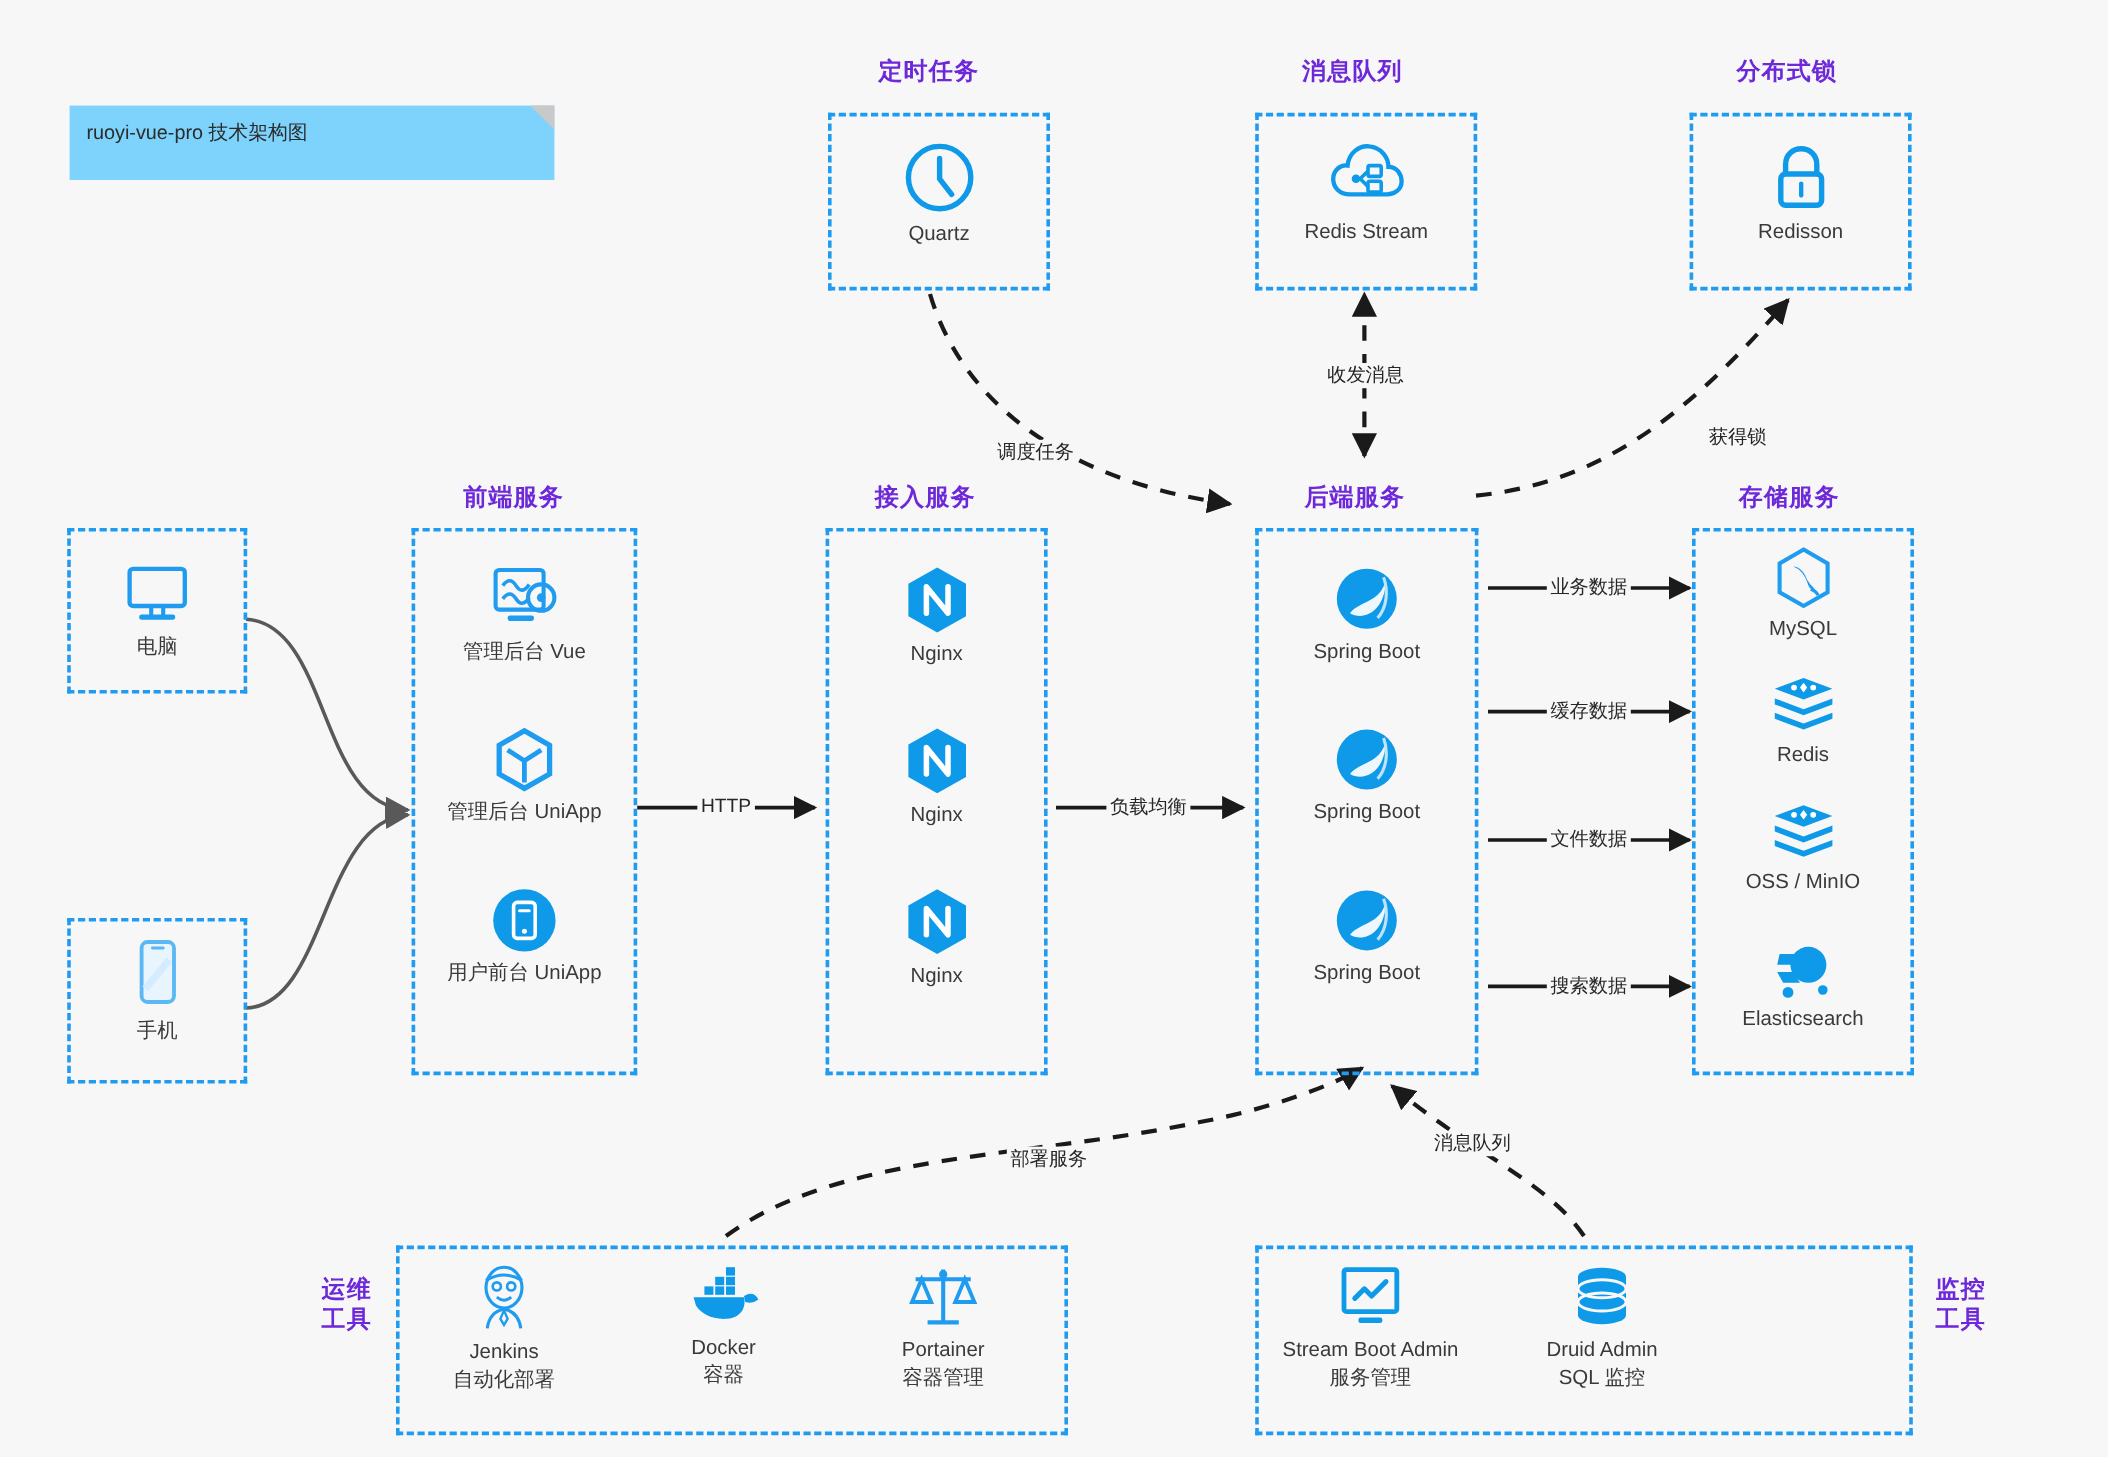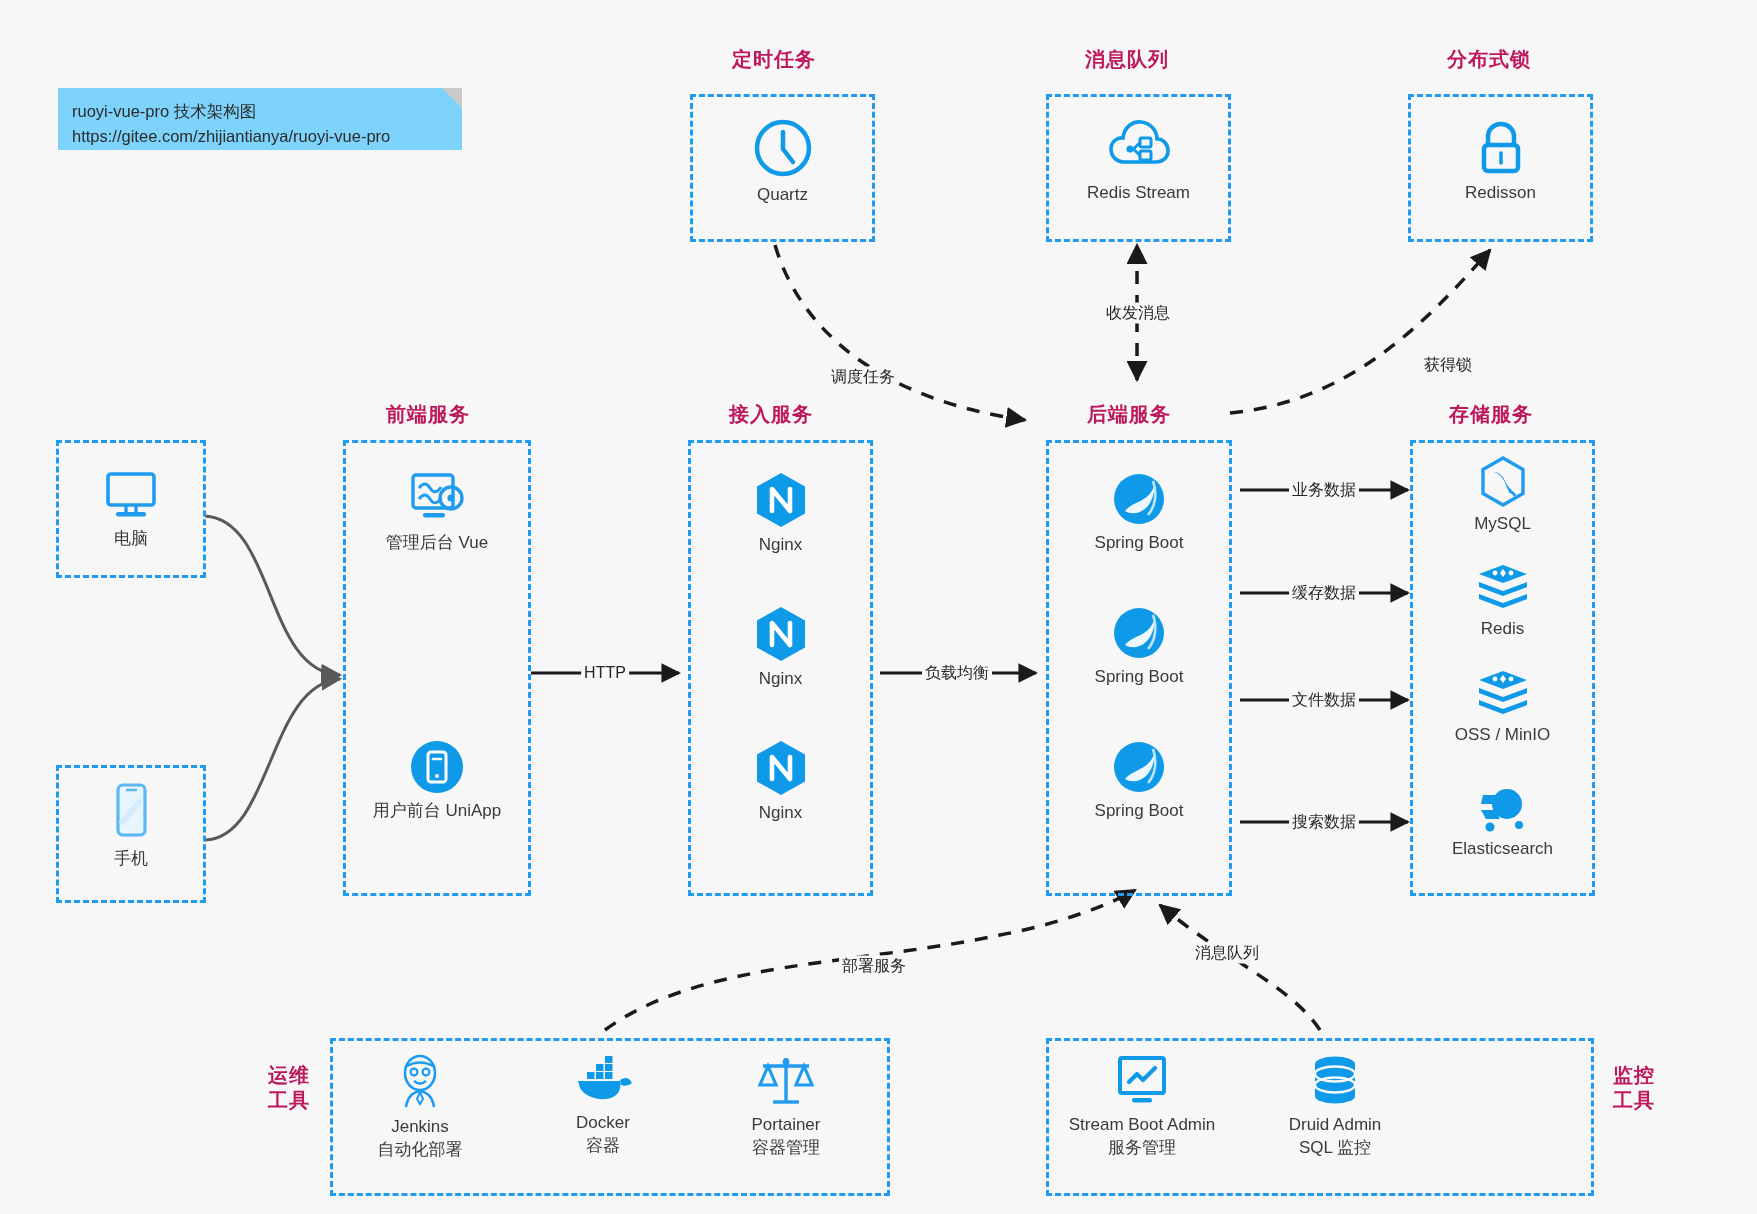--- a/index.html
+++ b/index.html
@@ -35,21 +35,21 @@
     position: absolute; right: 0; top: 0;
     width: 0; height: 0;
     border-left: 20px solid transparent;
     border-top: 20px solid #c9c9c9;
   }
   .note div { white-space: nowrap; }
 
   
   .gtitle {
     position: absolute;
-    color: #be185d;
+    color: #6d28d9;
     font-weight: bold;
     font-size: 20px;
     letter-spacing: 1px;
     white-space: nowrap;
   }
   .gtitle.side {
     line-height: 1.25;
     text-align: center;
   }
 
@@ -128,21 +128,20 @@
     <path d="M 1240 822 L 1408 822" fill="none" stroke="#1a1a1a" stroke-width="3" marker-end="url(#arrBlack)"></path>
 
     <path d="M 605 1030 C 700 960 860 965 1000 935 C 1055 925 1110 905 1135 890" fill="none" stroke="#1a1a1a" stroke-width="3.5" stroke-dasharray="13 11" marker-end="url(#arrBlackD)"></path>
 
     <path d="M 1320 1030 C 1290 985 1225 960 1160 905" fill="none" stroke="#1a1a1a" stroke-width="3.5" stroke-dasharray="13 11" marker-end="url(#arrBlackD)"></path>
   </svg>
 
   <div class="note">
     <span class="fold"></span>
     <div>ruoyi-vue-pro 技术架构图</div>
-    <div>https://gitee.com/zhijiantianya/ruoyi-vue-pro</div>
   </div>
 
   <div class="gtitle" style="left:732px; top:46px;">定时任务</div>
   <div class="gtitle" style="left:1085px; top:46px;">消息队列</div>
   <div class="gtitle" style="left:1447px; top:46px;">分布式锁</div>
 
   <div class="gtitle" style="left:386px; top:401px;">前端服务</div>
   <div class="gtitle" style="left:729px; top:401px;">接入服务</div>
   <div class="gtitle" style="left:1087px; top:401px;">后端服务</div>
   <div class="gtitle" style="left:1449px; top:401px;">存储服务</div>
@@ -214,20 +213,27 @@
       <rect x="7" y="5" width="40" height="33" rx="3" fill="none" stroke="#1f9bf0" stroke-width="3.4"></rect>
       <path d="M13 18 q6 -8 11 0 q5 8 11 -1" fill="none" stroke="#1f9bf0" stroke-width="3"></path>
       <path d="M13 29 q6 -8 11 0 q5 8 11 -1" fill="none" stroke="#1f9bf0" stroke-width="3"></path>
       <circle cx="45" cy="28" r="11" fill="none" stroke="#1f9bf0" stroke-width="3.4"></circle>
       <circle cx="45" cy="28" r="3.6" fill="#1f9bf0"></circle>
       <rect x="17" y="43" width="22" height="4.5" rx="2" fill="#1f9bf0"></rect>
     </svg>
     <div class="cap">管理后台 Vue</div>
   </div>
 
+  <div class="node" style="left:343px; top:604px; width:188px;">
+    <svg class="ic" width="58" height="58" viewBox="0 0 58 58">
+      <path d="M29 5 L50 17 L50 41 L29 53 L8 41 L8 17 Z" fill="none" stroke="#1f9bf0" stroke-width="4.4"></path>
+      <path d="M29 30 L29 48 M29 30 L15 21 M29 30 L43 21" fill="none" stroke="#1f9bf0" stroke-width="4"></path>
+    </svg>
+    <div class="cap">管理后台 UniApp</div>
+  </div>
 
   <div class="node" style="left:343px; top:738px; width:188px;">
     <svg class="ic" width="58" height="58" viewBox="0 0 58 58">
       <circle cx="29" cy="29" r="26" fill="#0e9ae8"></circle>
       <rect x="20" y="14" width="18" height="30" rx="3" fill="none" stroke="#ffffff" stroke-width="3"></rect>
       <path d="M25 21 L33 21" stroke="#ffffff" stroke-width="2.6" stroke-linecap="round"></path>
       <circle cx="29" cy="38" r="2.1" fill="#ffffff"></circle>
     </svg>
     <div class="cap">用户前台 UniApp</div>
   </div>

